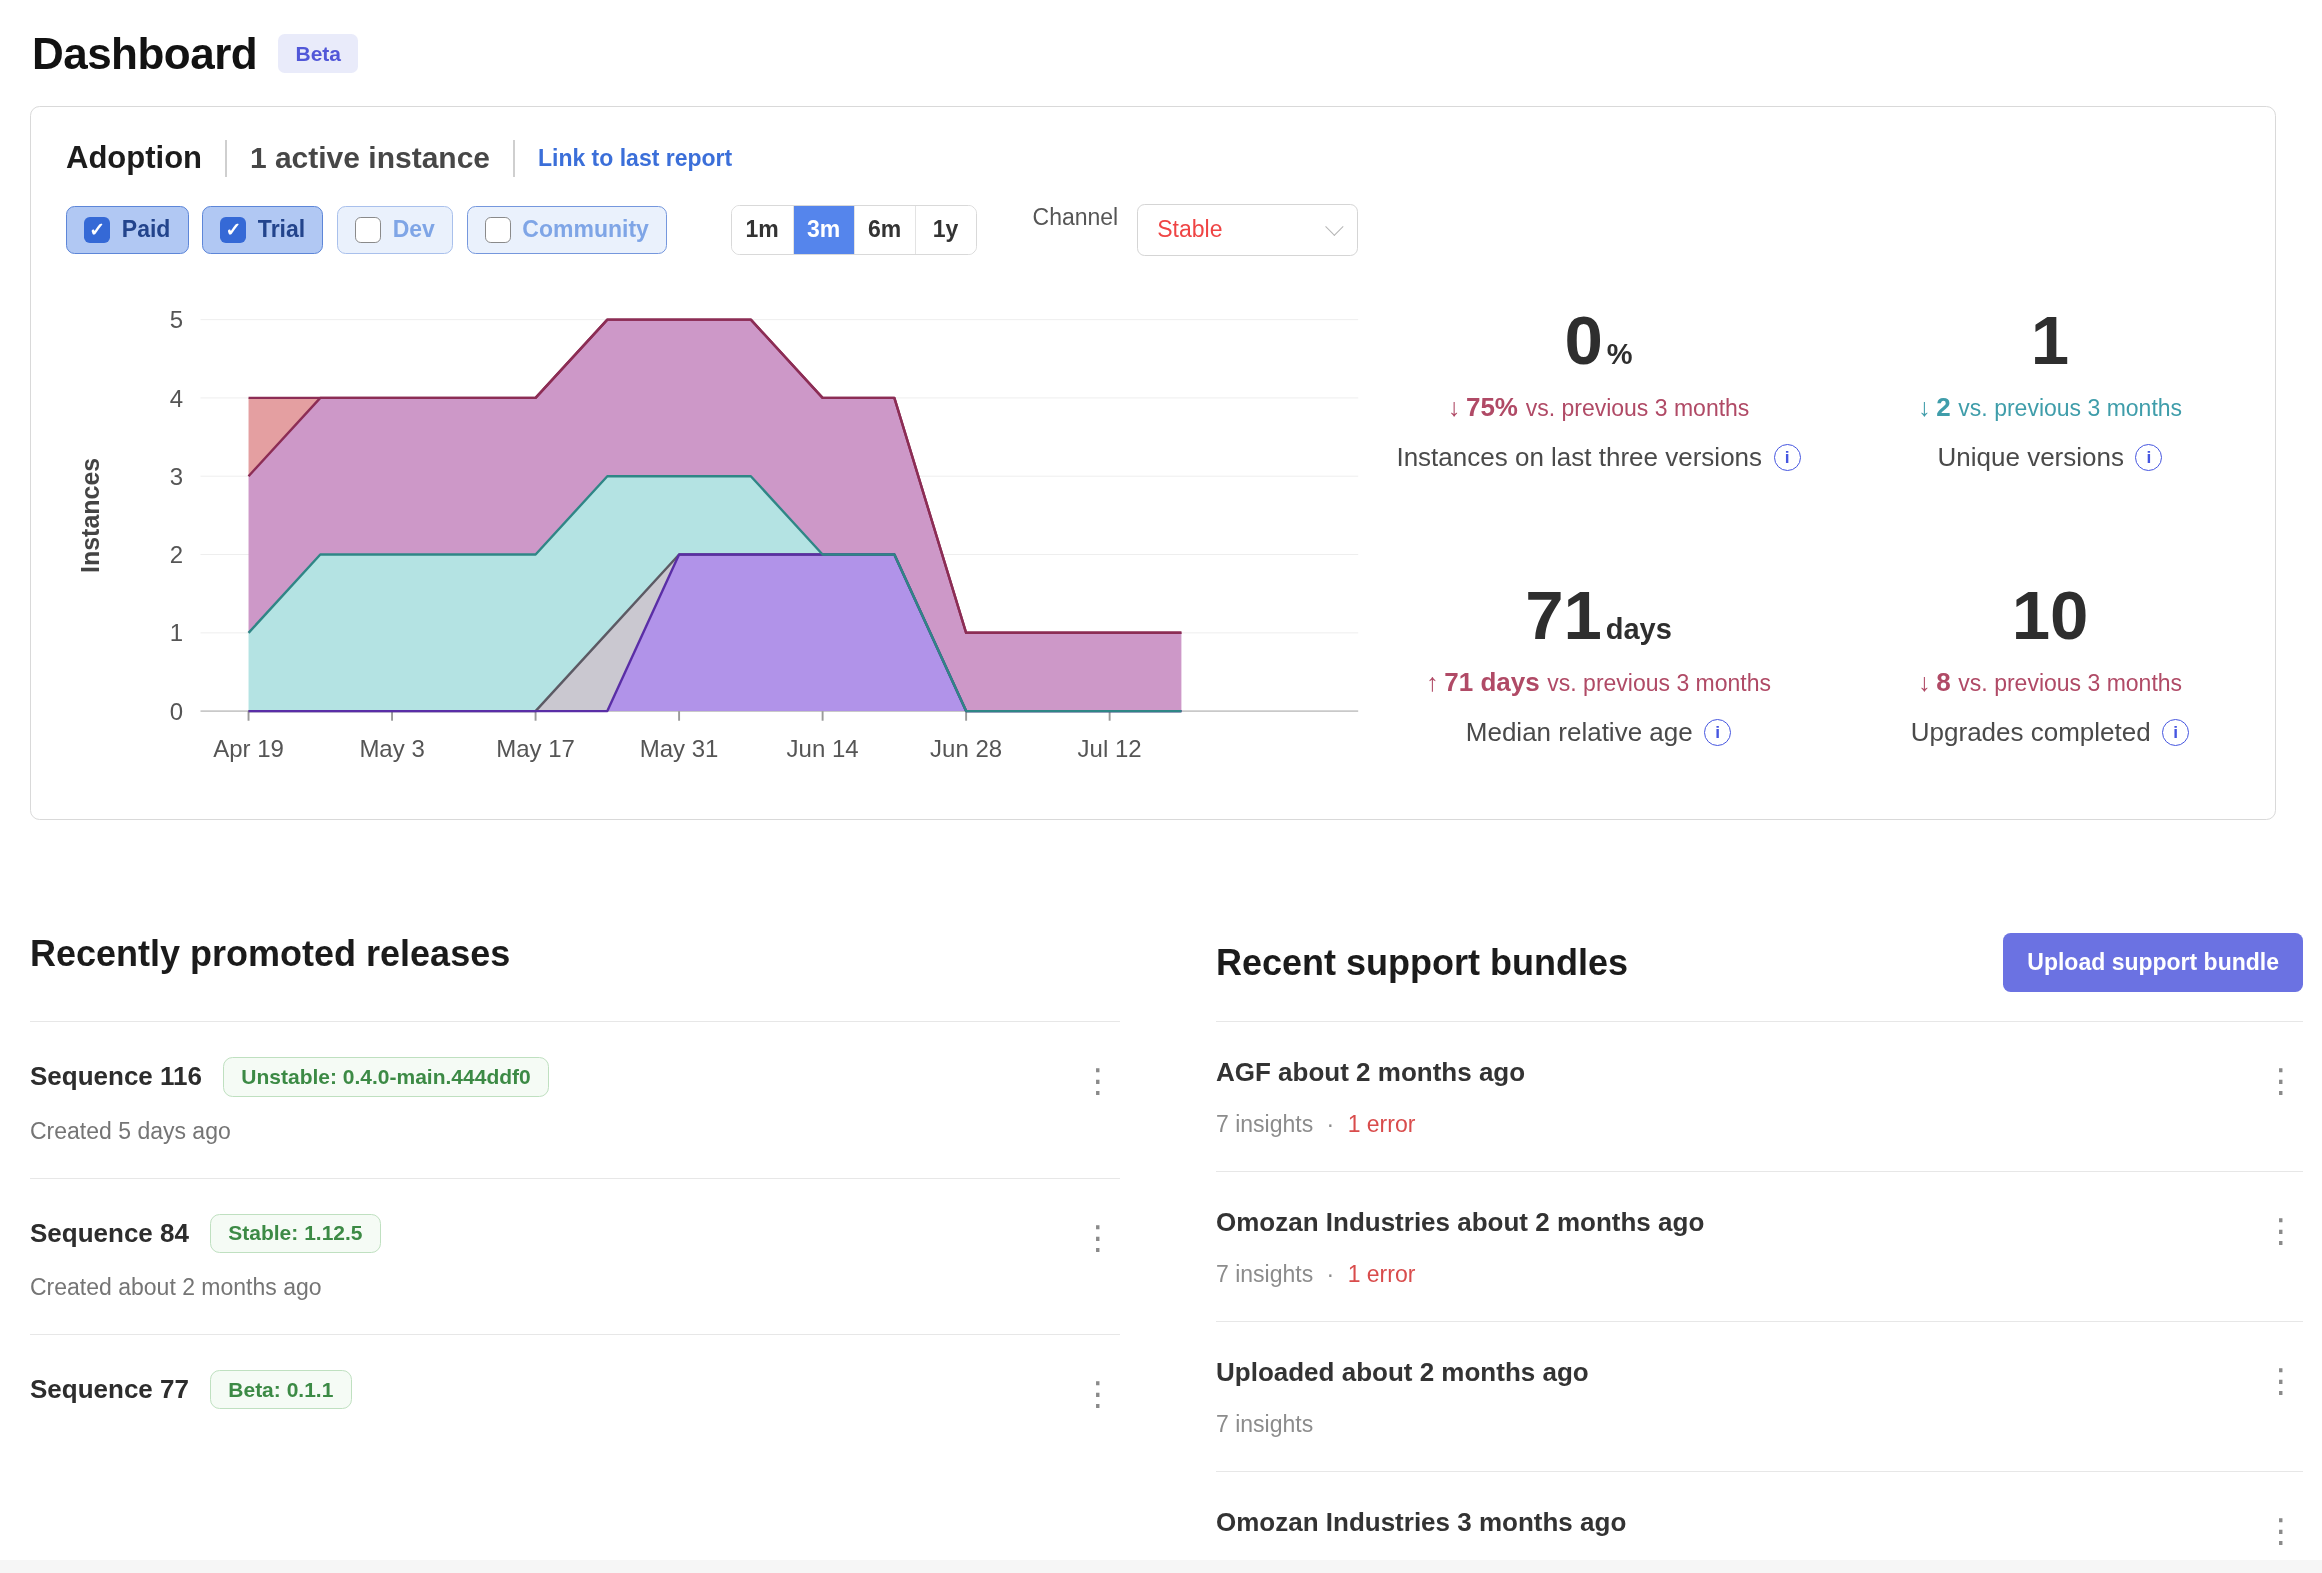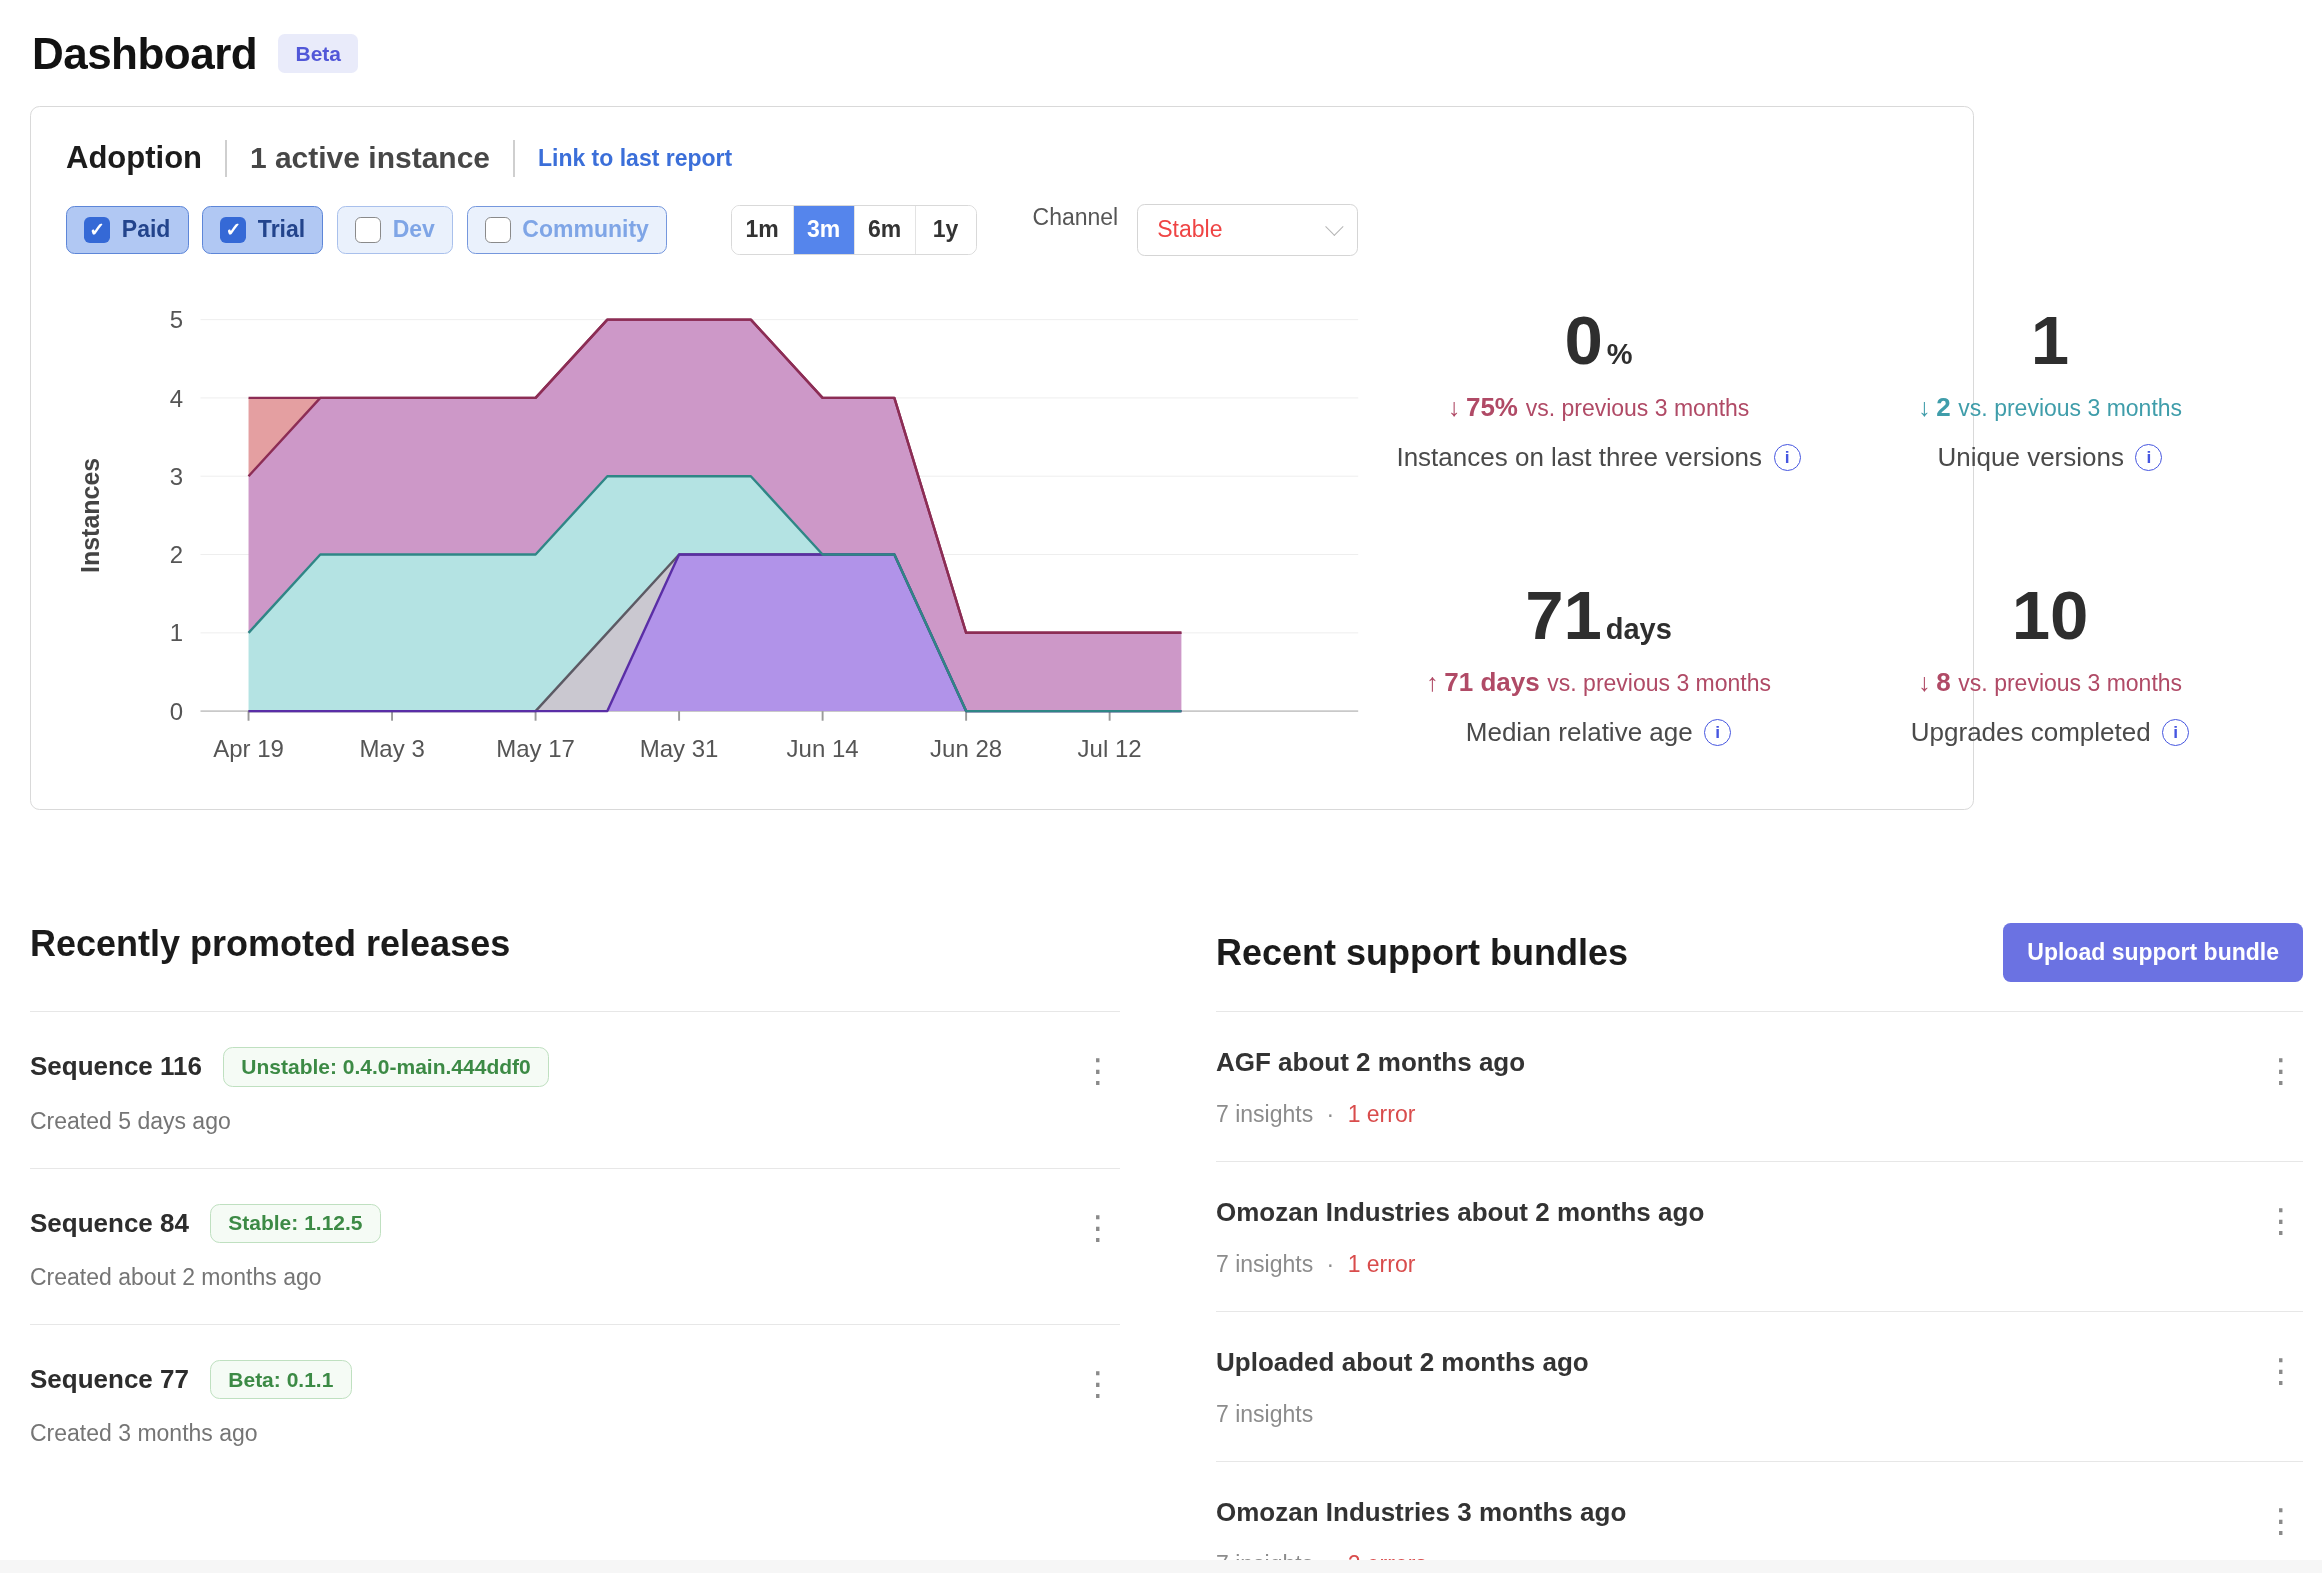--- a/index.html
+++ b/index.html
@@ -9,21 +9,21 @@
   .page { padding: 23px 23px 0 30px; }
 
   
   .page-header { display: flex; align-items: center; gap: 21px; margin: 5.8px 0 27px 1.9px; }
   h1.page-title { font-size: 44px; font-weight: 800; color: #121212; letter-spacing: -0.5px; }
   .beta-badge { background: #e9ebfa; color: #5157d8; font-size: 21px; font-weight: 700;
     padding: 7.7px 17.3px; border-radius: 6.7px; }
 
   
   .card { border: 1px solid #d9d9d9; border-radius: 9.6px; background: #fff;
-    padding: 33px 35px 15px 35px; width: 1944px; }
+    padding: 33px 35px 25px 35px; width: 2246px; }
   .card-title-row { display: flex; align-items: center; gap: 23px; }
   .card-title { font-size: 31px; font-weight: 800; color: #1c1c1c; }
   .vbar { width: 1.9px; height: 37px; background: #cfcfcf; }
   .active-instances { font-size: 30px; font-weight: 700; color: #474747; }
   .report-link { font-size: 23px; font-weight: 700; color: #3b6fd9; text-decoration: none; cursor: pointer; }
 
   .filter-row { display: flex; align-items: center; margin-top: 27px; }
   .chip { display: inline-flex; align-items: center; gap: 11.5px; height: 48px; padding: 0 17.3px;
     border-radius: 8.6px; font-size: 23px; font-weight: 700; cursor: pointer; margin-right: 13.4px; }
   .chip.checked { background: #b1c8f3; border: 1.9px solid #5d86d8; color: #23448c; }
@@ -266,21 +266,20 @@
         </div>
         <div class="item-sub">Created about 2 months ago</div>
         <button class="kebab">⋮</button>
       </div>
 
       <div class="list-item no-border">
         <div class="item-title-row">
           <span class="item-title">Sequence 77</span>
           <span class="release-badge">Beta: 0.1.1</span>
         </div>
-        <div class="item-sub">Created 3 months ago</div>
         <button class="kebab">⋮</button>
       </div>
 
     </div>
 
     <div>
       <div class="section-heading-row">
         <h2 class="section-heading">Recent support bundles</h2>
         <button class="upload-btn">Upload support bundle</button>
       </div>

